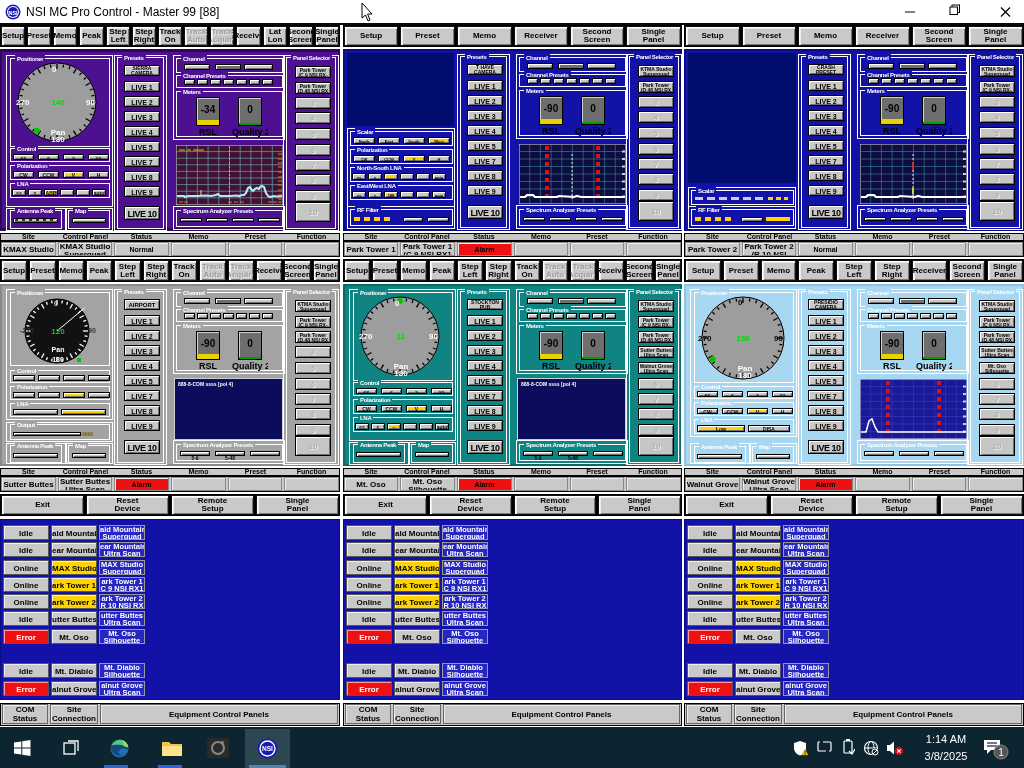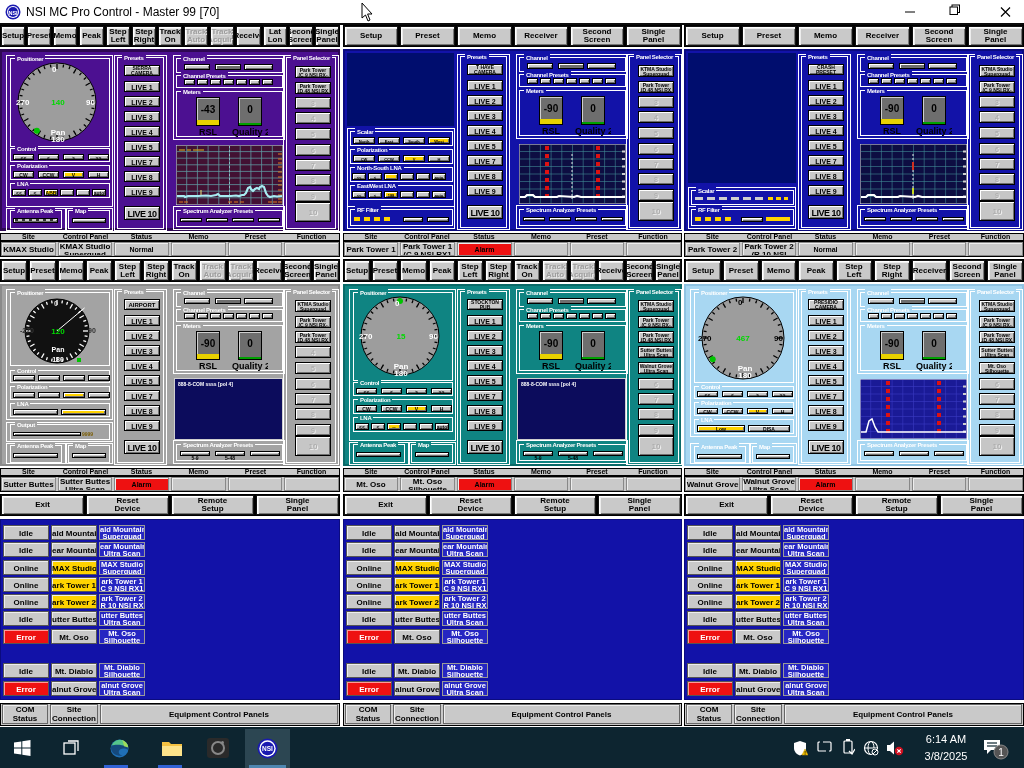--- a/index.html
+++ b/index.html
@@ -9,21 +9,21 @@
 .grp{border:1px solid #fff;}
 .gt{position:absolute;top:-4px;left:4px;padding:0 2px;font-weight:bold;line-height:8px;white-space:nowrap;letter-spacing:-0.3px;}
 </style></head><body>
 <div class="ab " style="left:0px;top:0px;width:1024px;height:24px;background:#fff;"></div>
 <svg class="ab" style="left:5px;top:4px" width="16" height="16">
     <circle cx="8" cy="8" r="7.5" fill="#1a1ab0"></circle>
     <circle cx="8" cy="8" r="6" fill="#fff"></circle>
     <circle cx="8" cy="8" r="5" fill="#1a1ab0"></circle>
     <text x="8" y="10.5" font-size="5.5" font-weight="bold" fill="#fff" text-anchor="middle" font-family="Liberation Sans">NSI</text>
   </svg>
-<div class="ab " style="left:26px;top:5px;width:400px;height:14px;font-size:12px;color:#000;">NSI MC Pro Control - Master 99 [70]</div>
+<div class="ab " style="left:26px;top:5px;width:400px;height:14px;font-size:12px;color:#000;">NSI MC Pro Control - Master 99 [88]</div>
 <svg class="ab" style="left:360px;top:3px" width="14" height="20">
     <path d="M2 0 L2 15 L5.5 12 L8 18 L10 17 L7.6 11 L12 11 Z" fill="#fff" stroke="#000" stroke-width="1"></path>
   </svg>
 <svg class="ab" style="left:895px;top:0" width="129" height="24">
     <line x1="10" y1="12" x2="20" y2="12" stroke="#000" stroke-width="1"></line>
     <rect x="57" y="5" width="7.5" height="7.5" fill="#fff" stroke="#000" stroke-width="1"></rect>
     <rect x="55" y="7" width="7.5" height="7.5" fill="#fff" stroke="#000" stroke-width="1"></rect>
     <path d="M106 7.5 L115 16.5 M115 7.5 L106 16.5" stroke="#000" stroke-width="1.2"></path>
   </svg>
 <div class="ab " style="left:0px;top:23px;width:1024px;height:2px;background:#0a0a0a;"></div>
@@ -305,21 +305,21 @@
     <div class="ab sb" style="left:195px;top:27px;width:11px;height:6px;background:#c9c9c9;color:#000;font-size:5px;line-height:6px;"></div>
     <div class="ab sb" style="left:208px;top:27px;width:11px;height:6px;background:#c9c9c9;color:#000;font-size:5px;line-height:6px;"></div>
     <div class="ab sb" style="left:221px;top:27px;width:11px;height:6px;background:#c9c9c9;color:#000;font-size:5px;line-height:6px;"></div>
     <div class="ab sb" style="left:234px;top:27px;width:11px;height:6px;background:#c9c9c9;color:#000;font-size:5px;line-height:6px;"></div>
     <div class="ab sb" style="left:247px;top:27px;width:11px;height:6px;background:#c9c9c9;color:#000;font-size:5px;line-height:6px;"></div>
     <div class="ab sb" style="left:260px;top:27px;width:11px;height:6px;background:#c9c9c9;color:#000;font-size:5px;line-height:6px;"></div>
     <div class="ab grp" style="left:174px;top:39px;width:107px;height:46px;">
       <span class="gt" style="background:#4c1091;color:#fff;font-size:6px;">Meters</span>
     </div>
     <div class="ab " style="left:194px;top:45px;width:24px;height:29px;background:#6e6e6e;border:1px solid #000;box-shadow:inset 1px 1px 0 #cfcfcf;"></div>
-    <div class="ab " style="left:194px;top:52px;width:24px;height:12px;font-size:10px;color:#000;text-align:center;font-weight:bold;">-43</div>
+    <div class="ab " style="left:194px;top:52px;width:24px;height:12px;font-size:10px;color:#000;text-align:center;font-weight:bold;">-34</div>
     <div class="ab " style="left:195px;top:68px;width:22px;height:5px;background:#e8d100;"></div>
     <div class="ab " style="left:188px;top:75px;width:36px;height:10px;font-size:9px;color:#000;text-align:center;font-weight:bold;overflow:hidden;white-space:nowrap;">RSL</div>
     <div class="ab " style="left:236px;top:45px;width:24px;height:29px;background:#6e6e6e;border:1px solid #000;box-shadow:inset 1px 1px 0 #cfcfcf;"></div>
     <div class="ab " style="left:236px;top:52px;width:24px;height:12px;font-size:10px;color:#000;text-align:center;font-weight:bold;">0</div>
     <div class="ab " style="left:237px;top:71px;width:22px;height:2px;background:#00a000;"></div>
     <div class="ab " style="left:230px;top:75px;width:36px;height:10px;font-size:9px;color:#000;text-align:center;font-weight:bold;overflow:hidden;white-space:nowrap;">Quality 2</div>
     <svg class="ab" style="left:174px;top:93px" width="107" height="60">
       <rect x="0" y="0" width="107" height="60" fill="#421133" stroke="#cfeef5" stroke-width="1"></rect>
       <line x1="10.7" y1="1" x2="10.7" y2="59" stroke="#5f98a0" stroke-width="0.8"></line>
       <line x1="21.4" y1="1" x2="21.4" y2="59" stroke="#5f98a0" stroke-width="0.8"></line>
@@ -846,21 +846,21 @@
       <line x1="15.9" y1="20.6" x2="18.2" y2="22.5" stroke="#000" stroke-width="1.3"></line>
       <line x1="20.6" y1="15.9" x2="22.5" y2="18.2" stroke="#000" stroke-width="1.3"></line>
       <line x1="26.0" y1="12.1" x2="28.5" y2="16.4" stroke="#000" stroke-width="1.3"></line>
       <line x1="32.0" y1="9.3" x2="33.0" y2="12.1" stroke="#000" stroke-width="1.3"></line>
       <line x1="38.4" y1="7.6" x2="38.9" y2="10.5" stroke="#000" stroke-width="1.3"></line>
       <circle cx="45.0" cy="10.0" r="3" fill="#00c400"></circle>
     </svg>
     <div class="ab " style="left:14px;top:46px;width:20px;height:8px;font-size:8px;font-weight:bold;color:#fff;">270</div>
     <div class="ab " style="left:84px;top:46px;width:16px;height:8px;font-size:8px;font-weight:bold;color:#fff;">90</div>
     <div class="ab " style="left:50px;top:13px;width:10px;height:8px;font-size:8px;font-weight:bold;color:#fff;">0</div>
-    <div class="ab " style="left:45px;top:46px;width:22px;height:8px;font-size:8px;font-weight:bold;color:#00d900;text-align:center;">15</div>
+    <div class="ab " style="left:45px;top:46px;width:22px;height:8px;font-size:8px;font-weight:bold;color:#00d900;text-align:center;">11</div>
     <div class="ab " style="left:45px;top:76px;width:22px;height:8px;font-size:8px;font-weight:bold;color:#fff;text-align:center;">Pan</div>
     <div class="ab " style="left:45px;top:83px;width:22px;height:8px;font-size:8px;font-weight:bold;color:#fff;text-align:center;">180</div>
     <div class="ab grp" style="left:8px;top:96px;width:100px;height:14px;">
       <span class="gt" style="background:#0f8482;color:#fff;font-size:6px;">Control</span>
     </div>
     <div class="ab sb" style="left:11px;top:102px;width:21px;height:6px;background:#c9c9c9;color:#000;font-size:5px;line-height:6px;">&lt;&lt;</div>
     <div class="ab sb" style="left:36px;top:102px;width:21px;height:6px;background:#c9c9c9;color:#000;font-size:5px;line-height:6px;">&lt;</div>
     <div class="ab sb" style="left:61px;top:102px;width:21px;height:6px;background:#c9c9c9;color:#000;font-size:5px;line-height:6px;">&gt;</div>
     <div class="ab sb" style="left:86px;top:102px;width:21px;height:6px;background:#c9c9c9;color:#000;font-size:5px;line-height:6px;">&gt;&gt;</div>
     <div class="ab grp" style="left:8px;top:113px;width:100px;height:15px;">
@@ -1004,21 +1004,21 @@
       <line x1="16.4" y1="21.3" x2="18.7" y2="23.2" stroke="#000" stroke-width="1.3"></line>
       <line x1="21.3" y1="16.4" x2="23.2" y2="18.7" stroke="#000" stroke-width="1.3"></line>
       <line x1="27.0" y1="12.4" x2="29.5" y2="16.7" stroke="#000" stroke-width="1.3"></line>
       <line x1="33.3" y1="9.4" x2="34.3" y2="12.2" stroke="#000" stroke-width="1.3"></line>
       <line x1="40.1" y1="7.6" x2="40.6" y2="10.6" stroke="#000" stroke-width="1.3"></line>
       <circle cx="16.7" cy="68.2" r="3" fill="#00c400"></circle>
     </svg>
     <div class="ab " style="left:12px;top:48px;width:20px;height:8px;font-size:8px;font-weight:bold;color:#000;">270</div>
     <div class="ab " style="left:88px;top:48px;width:16px;height:8px;font-size:8px;font-weight:bold;color:#000;">90</div>
     <div class="ab " style="left:52px;top:12px;width:10px;height:8px;font-size:8px;font-weight:bold;color:#000;">0</div>
-    <div class="ab " style="left:46px;top:48px;width:22px;height:8px;font-size:8px;font-weight:bold;color:#00d900;text-align:center;">467</div>
+    <div class="ab " style="left:46px;top:48px;width:22px;height:8px;font-size:8px;font-weight:bold;color:#00d900;text-align:center;">136</div>
     <div class="ab " style="left:48px;top:78px;width:22px;height:8px;font-size:8px;font-weight:bold;color:#fff;text-align:center;">Pan</div>
     <div class="ab " style="left:48px;top:85px;width:22px;height:8px;font-size:8px;font-weight:bold;color:#fff;text-align:center;">180</div>
     <div class="ab grp" style="left:8px;top:100px;width:100px;height:13px;">
       <span class="gt" style="background:#a8d7f2;color:#fff;font-size:6px;">Control</span>
     </div>
     <div class="ab sb" style="left:11px;top:105px;width:21px;height:6px;background:#c9c9c9;color:#000;font-size:5px;line-height:6px;">&lt;&lt;</div>
     <div class="ab sb" style="left:36px;top:105px;width:21px;height:6px;background:#c9c9c9;color:#000;font-size:5px;line-height:6px;">&lt;</div>
     <div class="ab sb" style="left:61px;top:105px;width:21px;height:6px;background:#c9c9c9;color:#000;font-size:5px;line-height:6px;">&gt;</div>
     <div class="ab sb" style="left:86px;top:105px;width:21px;height:6px;background:#c9c9c9;color:#000;font-size:5px;line-height:6px;">&gt;&gt;</div>
     <div class="ab grp" style="left:8px;top:116px;width:100px;height:14px;">
@@ -1374,20 +1374,20 @@
     <line x1="1.5" y1="8" x2="14.5" y2="8" stroke="#fff" stroke-width="1"></line>
     <circle cx="12" cy="12" r="3.8" fill="#0d2530"></circle>
     <circle cx="12" cy="12" r="3" fill="none" stroke="#fff" stroke-width="1"></circle>
     <line x1="9.8" y1="14.2" x2="14.2" y2="9.8" stroke="#fff" stroke-width="1"></line>
   </svg>
 <svg class="ab" style="left:886px;top:740px" width="18" height="16">
     <path d="M1 5 L4 5 L8 1.5 L8 14.5 L4 11 L1 11 Z" fill="#fff"></path>
     <circle cx="13" cy="11" r="4.2" fill="#d01020"></circle>
     <path d="M11.3 9.3 L14.7 12.7 M14.7 9.3 L11.3 12.7" stroke="#fff" stroke-width="1.1"></path>
   </svg>
-<div class="ab " style="left:915px;top:733px;width:62px;height:13px;color:#fff;font-size:11px;text-align:center;">6:14 AM</div>
+<div class="ab " style="left:915px;top:733px;width:62px;height:13px;color:#fff;font-size:11px;text-align:center;">1:14 AM</div>
 <div class="ab " style="left:911px;top:750px;width:70px;height:13px;color:#fff;font-size:11px;text-align:center;">3/8/2025</div>
 <svg class="ab" style="left:983px;top:738px" width="26" height="22">
     <path d="M1 2 L17 2 L17 12 L8 12 L4 16 L4 12 L1 12 Z" fill="#fff"></path>
     <line x1="4" y1="5" x2="14" y2="5" stroke="#0d2530" stroke-width="1.2"></line>
     <line x1="4" y1="8" x2="14" y2="8" stroke="#0d2530" stroke-width="1.2"></line>
     <circle cx="18" cy="14" r="7" fill="#555" stroke="#888" stroke-width="1"></circle>
     <text x="18" y="17.5" font-size="10" fill="#fff" text-anchor="middle" font-family="Liberation Sans">1</text>
   </svg>
 </body></html>

